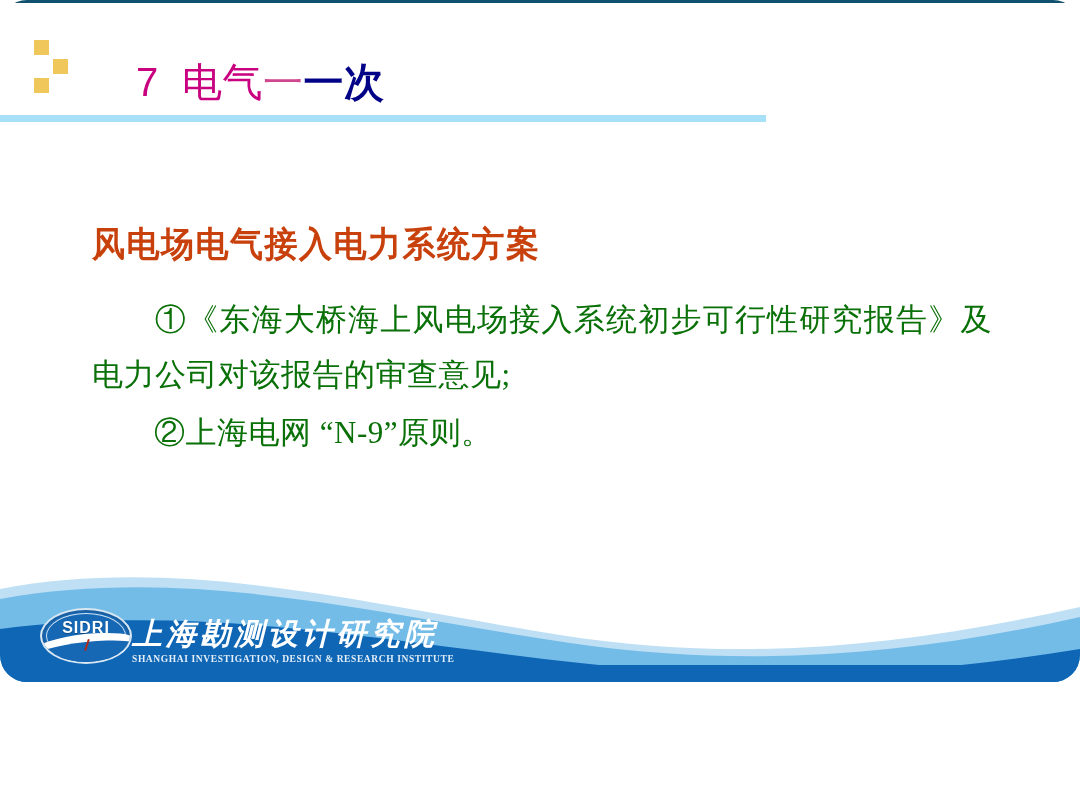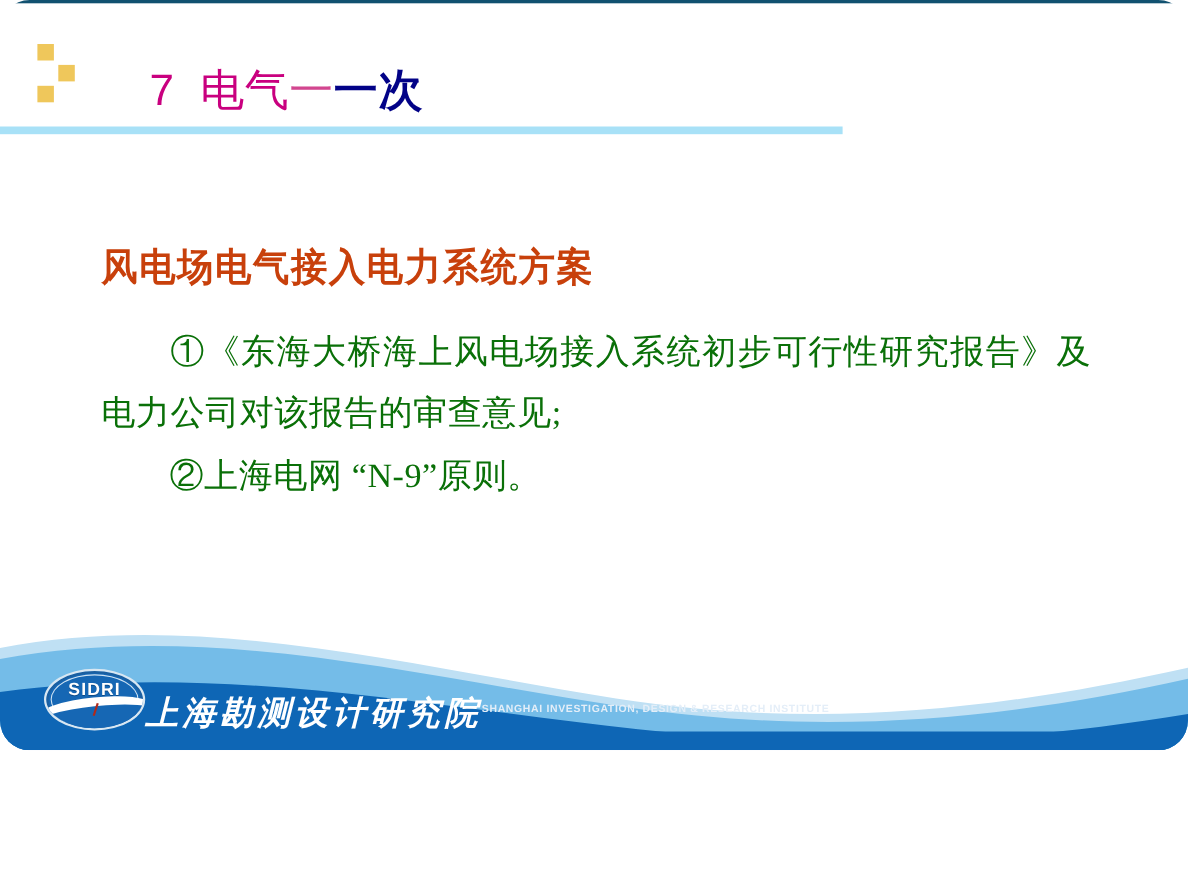--- a/index.html
+++ b/index.html
@@ -184,37 +184,37 @@
   }
   .logo-oval .mast {
     position: absolute;
     left: 44px; bottom: 11px;
     width: 2px; height: 12px;
     background: #b02a1a;
     transform: rotate(18deg);
   }
   .brand-text {
     display: flex;
-    flex-direction: row;
+    flex-direction: column;
     justify-content: center;
     line-height: 1;
   }
   .brand-cn {
     color: #ffffff;
     font-family: "Liberation Serif", "DejaVu Serif", serif;
     font-weight: bold;
     font-size: 30px;
     letter-spacing: 4px;
     font-style: italic;
     white-space: pre;
   }
   .brand-en {
     margin-top: 6px;
     color: #e4eef8;
-    font-family: Liberation Sans, sans-serif;
+    font-family: Liberation Serif, serif;
     font-size: 9.5px;
     font-weight: bold;
     letter-spacing: 0.6px;
     white-space: pre;
   }
 </style>
 </head>
 <body>
 
 <div class="slide">

